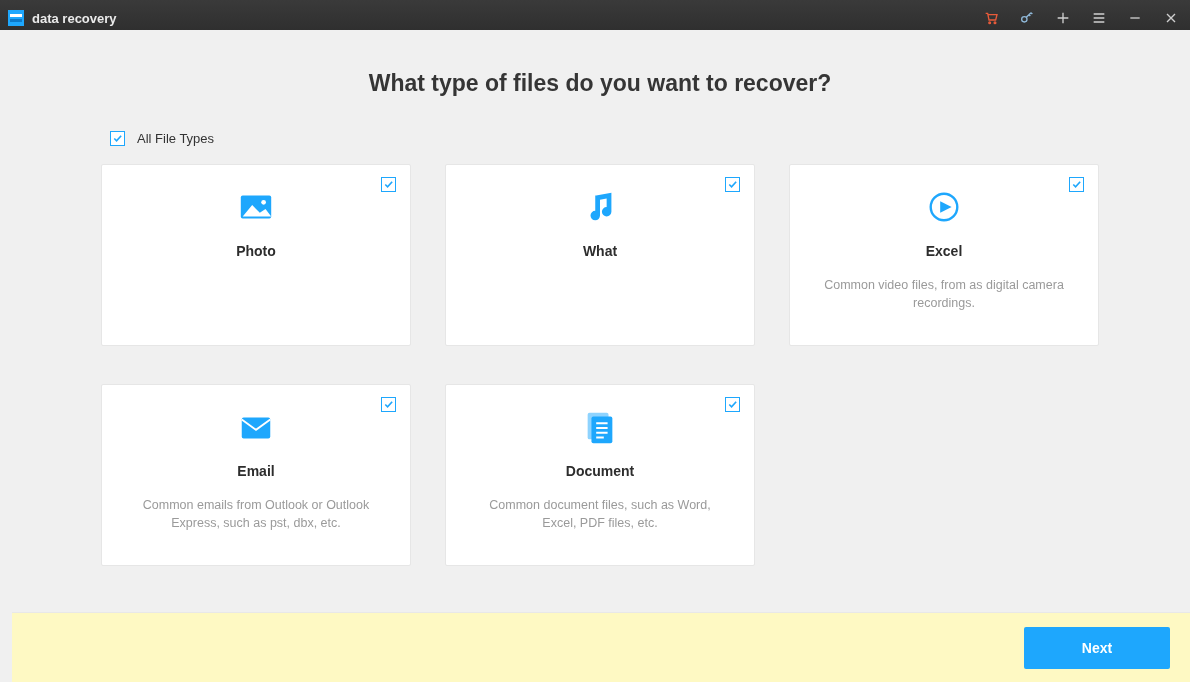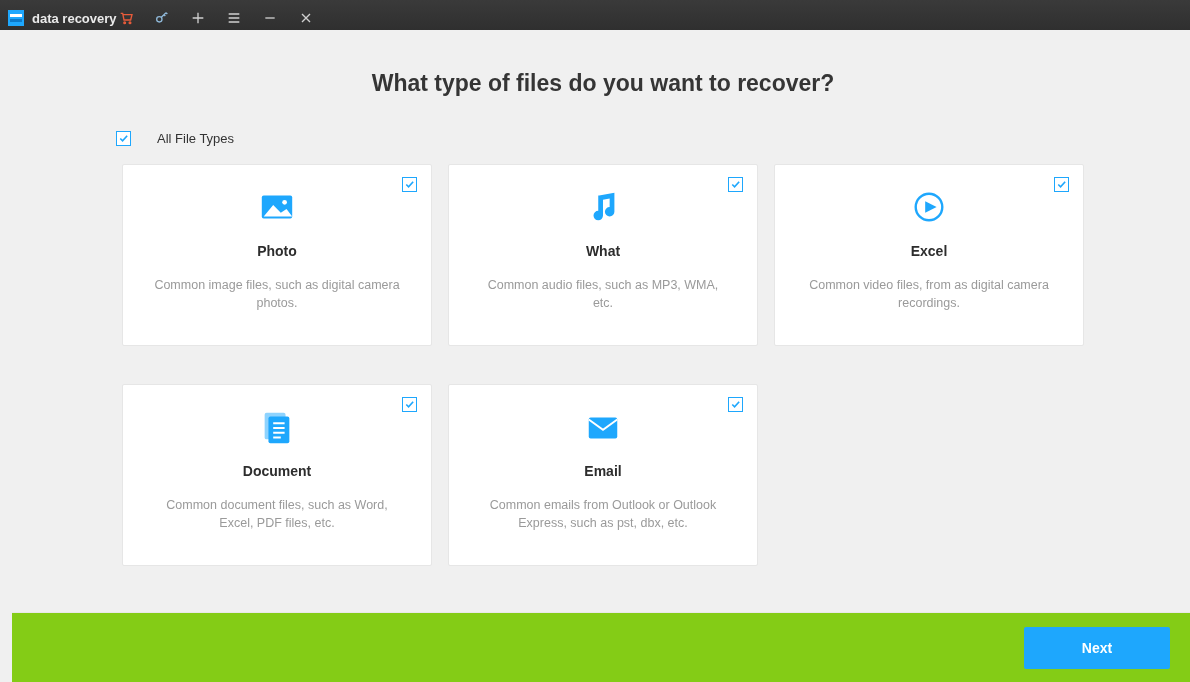--- a/index.html
+++ b/index.html
@@ -1,63 +1,63 @@
 <!DOCTYPE html>
 <html><head>
 <meta charset="utf-8">
 <style>
   * { box-sizing: border-box; margin: 0; padding: 0; }
   html, body { width: 1190px; height: 682px; font-family: "Segoe UI", Arial, sans-serif; background: #f0f0f0; overflow: hidden; }
   .titlebar {
     height: 36px;
     background: linear-gradient(to bottom, #3a3a3a, #2d2d2d);
-    display: flex; align-items: center; 
+    display: flex; align-items: center; justify-content: space-between;
     padding: 0 10px 0 8px;
     color: #e8e8e8;
   }
   .titlebar-left { display: flex; align-items: center; gap: 8px; }
   .app-logo {
     width: 16px; height: 16px; background: #1ea7fd;
     display: flex; flex-direction: column; justify-content: center; gap: 2px; padding: 2px;
   }
   .app-logo div { height: 3px; background: #fff; }
   .app-logo div:nth-child(2){ background:#0b79c9;}
   .app-title { font-size: 13px; font-weight: 600; color: #eaeaea; }
   .titlebar-right { display: flex; align-items: center; gap: 18px; }
   .titlebar-right svg { width: 16px; height: 16px; }
   .ticon { cursor: pointer; display:flex; align-items:center; justify-content:center; width:18px; height:18px;}
   .content {
     position: absolute; top: 30px; left: 0; right: 0; bottom: 70px;
-    padding: 40px 0 0 16px;
+    padding: 40px 0 0 10px;
     background: #f0f0f0;
   }
   .heading { text-align: center; font-size: 23px; font-weight: 600; color: #353535; margin-bottom: 34px; }
-  .all-types { display: flex; align-items: flex-start; gap: 26px; margin-left: 100px; margin-bottom: 18px;}
+  .all-types { display: flex; align-items: flex-start; gap: 12px; margin-left: 100px; margin-bottom: 18px;}
   .chk {
     width: 15px; height: 15px; border: 1.5px solid #1ea7fd; display:flex; align-items:center; justify-content:center;
     background:#fff;
   }
   .chk svg { width: 11px; height: 11px; }
   .all-types-label { font-size: 13px; color: #333; }
   .grid {
     display: grid; grid-template-columns: repeat(3, 310px); grid-template-rows: repeat(2, 182px);
-    gap: 38px 16px; justify-content: center;
+    gap: 38px 34px; justify-content: center;
   }
   .card {
     background: #fff; border: 1px solid #e6e6e6; border-radius: 2px; position: relative;
     display: flex; flex-direction: column; align-items: center; padding: 20px 28px 0 28px;
     cursor: pointer;
   }
   .card-chk { position: absolute; top: 12px; right: 14px; }
   .card-icon { width: 40px; height: 40px; display:flex; align-items:center; justify-content:center; margin-top: 2px; margin-bottom: 16px;}
   .card-icon svg { width: 38px; height: 38px; }
   .card-title { font-size: 14px; font-weight: 700; color: #2d2d2d; margin-bottom: 18px; }
   .card-desc { font-size: 12.5px; color: #9a9a9a; text-align: center; line-height: 1.4; }
   .footer {
-    position: absolute; left: 12px; right: 0; bottom: 0; height: 70px; background: #84cc16;
+    position: absolute; left: 12px; right: 0; bottom: 0; height: 70px; background: #fef9c3;
     display: flex; justify-content: flex-end; align-items: center; padding-right: 20px;
     border-top: 1px solid #e8e8e8;
   }
   .next-btn {
     width: 146px; height: 42px; background: #1ea7fd; color: #fff; font-size: 14px; font-weight: 600;
     border: none; border-radius: 2px; cursor: pointer;
   }
 </style>
 </head>
 <body>
@@ -128,86 +128,84 @@
           </svg>
       </span>
       <span class="card-icon">
         <svg viewBox="0 0 40 40">
             <rect x="4" y="8" width="32" height="24" rx="2" fill="#1ea7fd"></rect>
             <circle cx="28" cy="15" r="2.5" fill="#fff"></circle>
             <path d="M6 30 L16 18 L24 26 L30 22 L36 30 Z" fill="#fff"></path>
           </svg>
       </span>
       <div class="card-title">Photo</div>
-      <div class="card-desc">Common image files, such as digital camera photos.</div>
     </div>
 
     <div class="card">
       <span class="chk card-chk">
         <svg viewBox="0 0 24 24" fill="none" stroke="#1ea7fd" stroke-width="3.5">
             <path d="M5 12l5 5L20 6"></path>
           </svg>
       </span>
       <span class="card-icon">
         <svg viewBox="0 0 40 40" fill="#1ea7fd">
             <path d="M16 8 L32 5 V25 A5 5 0 1 1 27 20 V11 L20 12.3 V29 A5 5 0 1 1 15 24 V8 Z"></path>
           </svg>
       </span>
       <div class="card-title">What</div>
-      <div class="card-desc">Common audio files, such as MP3, WMA, etc.</div>
     </div>
 
     <div class="card">
       <span class="chk card-chk">
         <svg viewBox="0 0 24 24" fill="none" stroke="#1ea7fd" stroke-width="3.5">
             <path d="M5 12l5 5L20 6"></path>
           </svg>
       </span>
       <span class="card-icon">
         <svg viewBox="0 0 40 40" fill="none" stroke="#1ea7fd" stroke-width="2.5">
             <circle cx="20" cy="20" r="14"></circle>
             <path d="M16 14 L28 20 L16 26 Z" fill="#1ea7fd" stroke="none"></path>
           </svg>
       </span>
       <div class="card-title">Excel</div>
       <div class="card-desc">Common video files, from as digital camera recordings.</div>
+    </div>
+
+    <div class="card">
+      <span class="chk card-chk">
+        <svg viewBox="0 0 24 24" fill="none" stroke="#1ea7fd" stroke-width="3.5">
+            <path d="M5 12l5 5L20 6"></path>
+          </svg>
+      </span>
+      <span class="card-icon">
+        <svg viewBox="0 0 40 40">
+            <rect x="5" y="10" width="30" height="22" rx="2" fill="#1ea7fd"></rect>
+            <path d="M5 12 L20 23 L35 12" fill="none" stroke="#fff" stroke-width="2"></path>
+          </svg>
+      </span>
+      <div class="card-title">Email</div>
+      <div class="card-desc">Common emails from Outlook or Outlook Express, such as pst, dbx, etc.</div>
     </div>
 
     <div class="card">
       <span class="chk card-chk">
         <svg viewBox="0 0 24 24" fill="none" stroke="#1ea7fd" stroke-width="3.5">
             <path d="M5 12l5 5L20 6"></path>
           </svg>
       </span>
       <span class="card-icon">
         <svg viewBox="0 0 40 40">
             <rect x="7" y="5" width="22" height="28" rx="2" fill="#1ea7fd" opacity="0.5"></rect>
             <rect x="11" y="9" width="22" height="28" rx="2" fill="#1ea7fd"></rect>
             <path d="M16 16h12M16 21h12M16 26h12M16 31h8" stroke="#fff" stroke-width="2"></path>
           </svg>
       </span>
       <div class="card-title">Document</div>
       <div class="card-desc">Common document files, such as Word, Excel, PDF files, etc.</div>
     </div>
 
-    <div class="card">
-      <span class="chk card-chk">
-        <svg viewBox="0 0 24 24" fill="none" stroke="#1ea7fd" stroke-width="3.5">
-            <path d="M5 12l5 5L20 6"></path>
-          </svg>
-      </span>
-      <span class="card-icon">
-        <svg viewBox="0 0 40 40">
-            <rect x="5" y="10" width="30" height="22" rx="2" fill="#1ea7fd"></rect>
-            <path d="M5 12 L20 23 L35 12" fill="none" stroke="#fff" stroke-width="2"></path>
-          </svg>
-      </span>
-      <div class="card-title">Email</div>
-      <div class="card-desc">Common emails from Outlook or Outlook Express, such as pst, dbx, etc.</div>
-    </div>
-
 
   </div>
 </div>
 
 <div class="footer">
   <button class="next-btn">Next</button>
 </div>
 
 </body></html>

